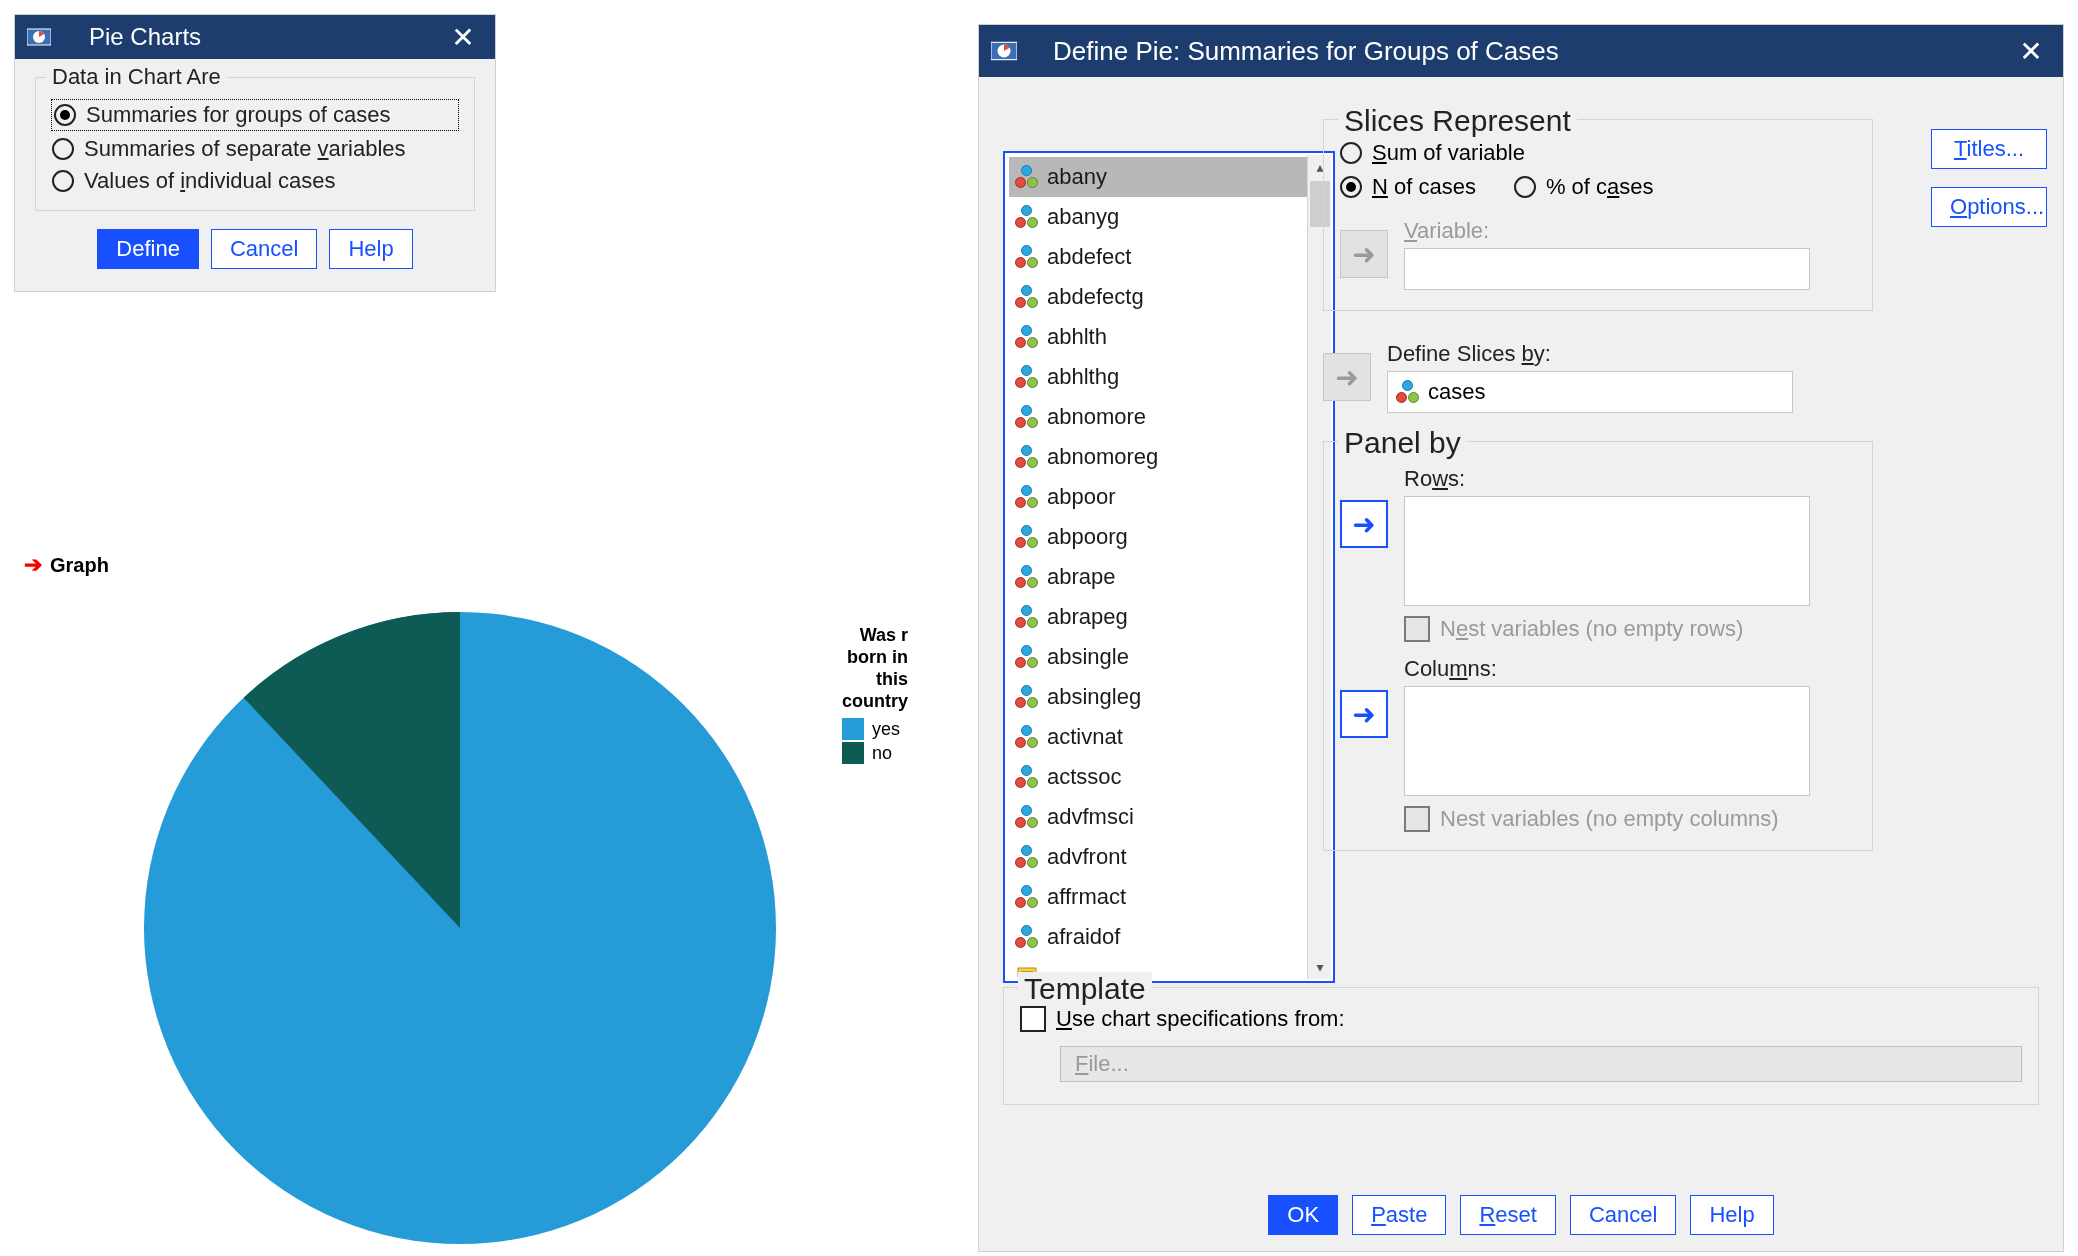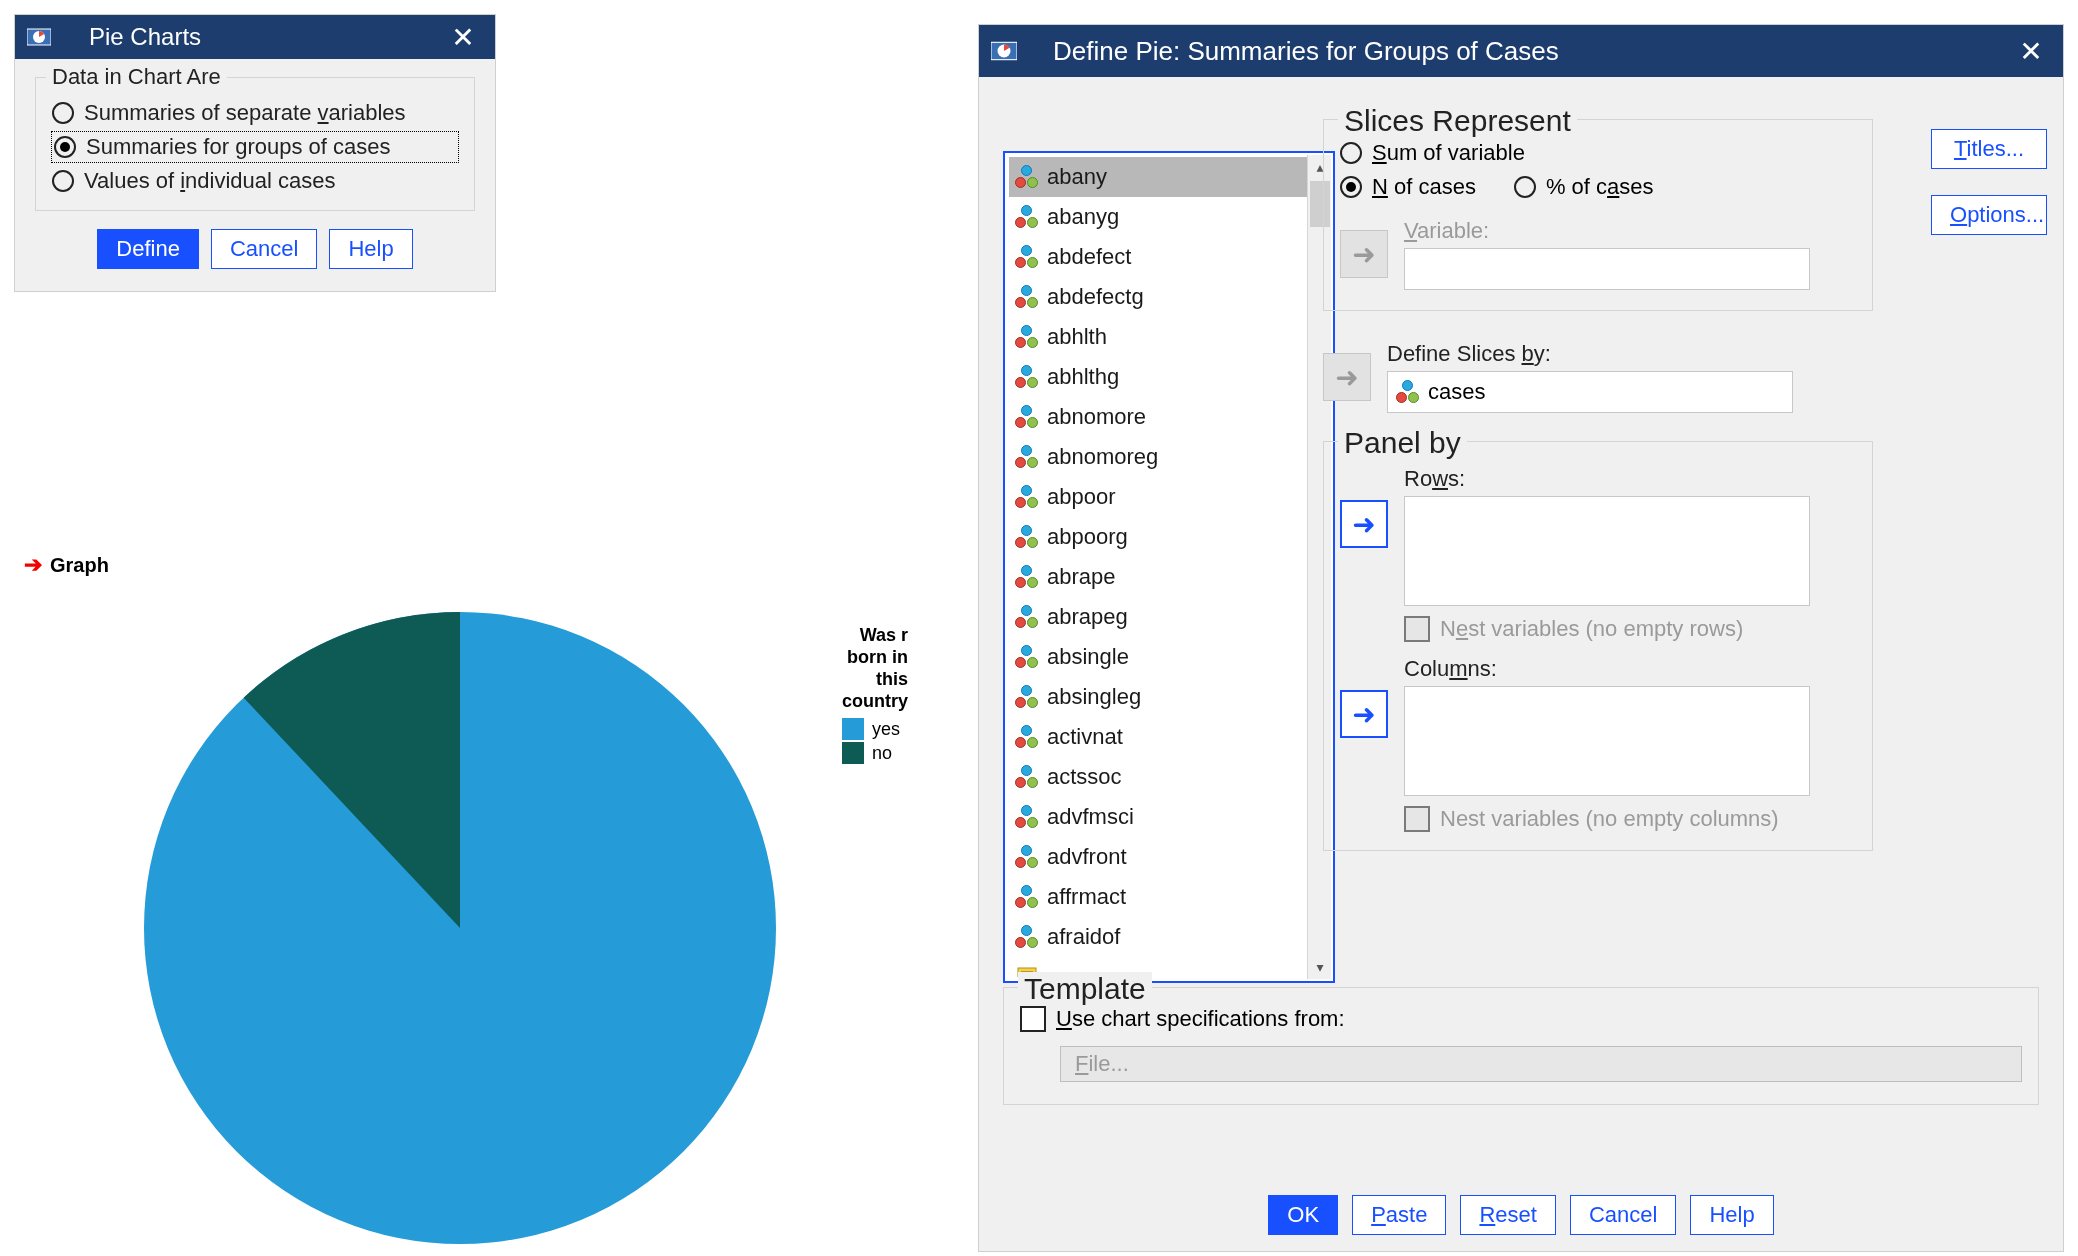--- a/index.html
+++ b/index.html
@@ -73,21 +73,21 @@
   .define-slice{display:flex; align-items:center; gap:16px; margin-top:30px;}
 
   .panel-grp{position:relative; border:1px solid #d4d4d4; padding:18px 16px 18px 16px; margin-top:28px;}
   .panel-row{display:flex; align-items:flex-start; gap:16px; margin-top:6px;}
   .panel-col{flex:1;}
   .listarea{width:406px; height:110px; border:1px solid #c7c7c7; background:#fff;}
   .chkrow{display:flex; align-items:center; gap:10px; margin-top:10px; font-size:22px; color:#9a9a9a;}
   .chkbox{width:26px; height:26px; border:2px solid #7a7a7a; background:#e6e6e6;}
   .chkbox.on{background:#fff; border-color:#222;}
 
-  .side-btns{position:absolute; right:16px; top:52px; display:flex; flex-direction:column; gap:26px;}
+  .side-btns{position:absolute; right:16px; top:52px; display:flex; flex-direction:column; gap:18px;}
   .side-btns .btn{width:116px; text-align:center;}
 
   .template-grp{position:absolute; left:24px; right:24px; top:910px; border:1px solid #d4d4d4; padding:18px 16px 22px 16px;}
   .template-row{display:flex; align-items:center; gap:10px; font-size:22px; margin-bottom:14px;}
   .template-row .chkbox{background:#fff; border-color:#222;}
 
   .footer-btns{position:absolute; left:0; right:0; bottom:16px; display:flex; justify-content:center; gap:14px;}
 </style>
 </head>
 <body>
@@ -100,27 +100,27 @@
           <circle cx="12" cy="10" r="6" fill="#fff"></circle>
           <path d="M12 10 L12 4 A6 6 0 0 1 17.2 7 Z" fill="#e34b3f"></path>
         </svg>
     </span>
     <span class="tb-title">Pie Charts</span>
     <span class="tb-close">✕</span>
   </div>
   <div class="dlg1-body">
     <div class="group">
       <span class="group-label">Data in Chart Are</span>
+      <div class="radio-row focused">
+        <span class="r sel"></span>
+        <span><span>Summaries for </span><span class="underline-char">g</span><span>roups of cases</span></span>
+      </div>
       <div class="radio-row">
         <span class="r"></span>
         <span><span>Summaries of separate </span><span class="underline-char">v</span><span>ariables</span></span>
-      </div>
-      <div class="radio-row focused">
-        <span class="r sel"></span>
-        <span><span>Summaries for </span><span class="underline-char">g</span><span>roups of cases</span></span>
       </div>
       <div class="radio-row">
         <span class="r"></span>
         <span><span>Values of </span><span class="underline-char">i</span><span>ndividual cases</span></span>
       </div>
     </div>
     <div class="btnrow">
       <div class="btn primary">Define</div>
       <div class="btn">Cancel</div>
       <div class="btn">Help</div>

